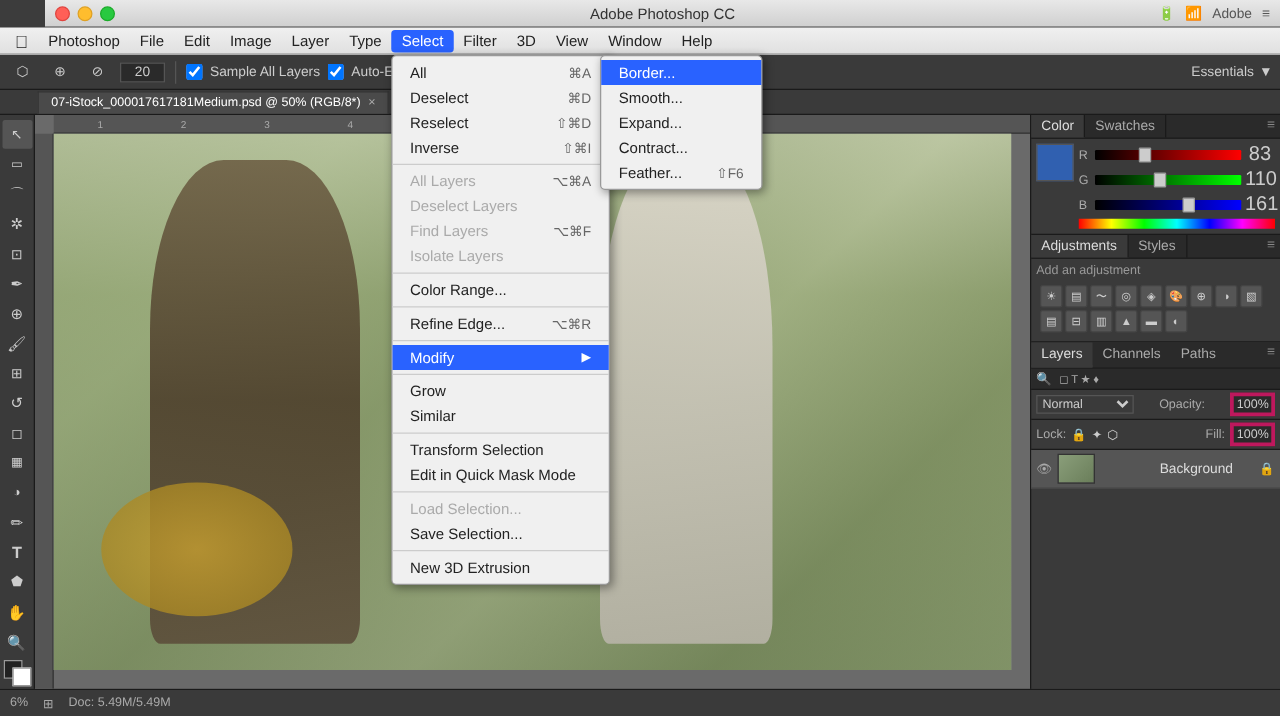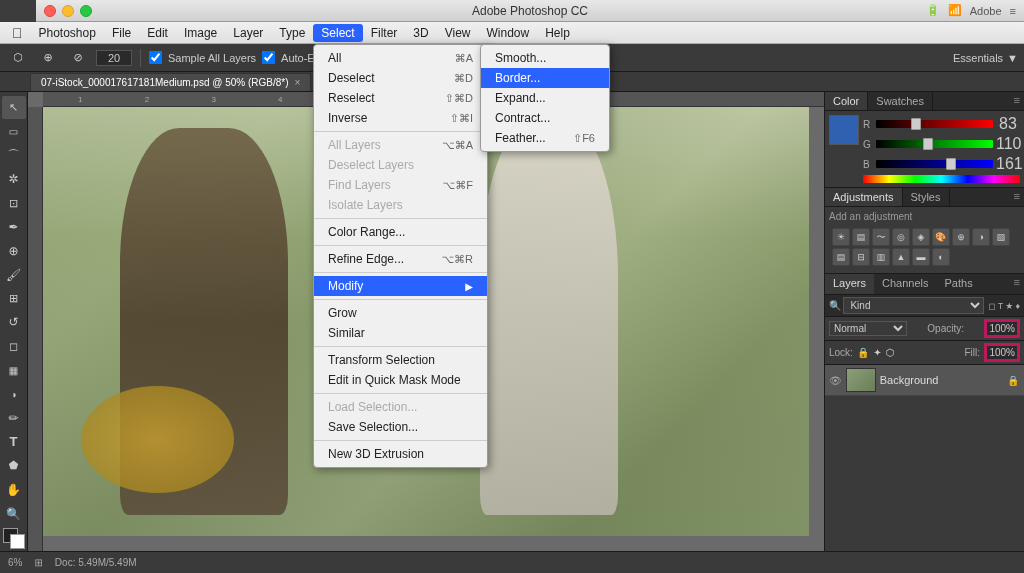--- a/index.html
+++ b/index.html
@@ -345,21 +345,21 @@
       gap: 4px;
       background: #555;
       border-bottom: 1px solid #444;
     }
     .layer-thumb {
       width: 30px;
       height: 24px;
       background: linear-gradient(135deg, #8a9e7a, #6a7e5a);
       border: 1px solid #333;
     }
-    .layer-name { font-size: 11px; color: #ddd; }
+    .layer-name { font-size: 11px; color: #ddd; margin-left: 48px; }
     .layer-lock { font-size: 10px; color: #aaa; margin-left: auto; }
 
     
     #statusbar {
       height: 22px;
       background: #3a3a3a;
       border-top: 1px solid #1a1a1a;
       display: flex;
       align-items: center;
       padding: 0 8px;
@@ -614,23 +614,20 @@
     </div>
 
     <div class="layers-tab-bar">
       <div class="layers-tab active">Layers</div>
       <div class="layers-tab">Channels</div>
       <div class="layers-tab">Paths</div>
       <div style="margin-left:auto; padding:2px 4px; color:#888; cursor:pointer; font-size:11px;">≡</div>
     </div>
     <div class="layers-search">
       <span style="font-size:10px; color:#aaa; margin-right:2px;">🔍</span>
-      <select class="layers-kind-select">
-        <option>Kind</option>
-      </select>
       <div style="display:flex; gap:2px; margin-left:4px;">
         <span style="font-size:9px;color:#aaa;">◻</span>
         <span style="font-size:9px;color:#aaa;">T</span>
         <span style="font-size:9px;color:#aaa;">★</span>
         <span style="font-size:9px;color:#aaa;">♦</span>
       </div>
     </div>
     <div class="layer-controls">
       <select style="background:#3a3a3a;border:1px solid #555;color:#ccc;font-size:10px;flex:1;">
         <option>Normal</option>
@@ -731,27 +728,27 @@
     <div class="menu-row">
       <span>Save Selection...</span>
     </div>
     <div class="menu-separator"></div>
     <div class="menu-row">
       <span>New 3D Extrusion</span>
     </div>
   </div>
 
   <div class="modify-submenu">
-    <div class="menu-row">
-      <span>Smooth...</span>
-    </div>
     <div class="menu-row highlighted">
       <span>Border...</span>
     </div>
     <div class="menu-row">
+      <span>Smooth...</span>
+    </div>
+    <div class="menu-row">
       <span>Expand...</span>
     </div>
     <div class="menu-row">
       <span>Contract...</span>
     </div>
     <div class="menu-row">
       <span>Feather...</span>
       <span class="shortcut">⇧F6</span>
     </div>
   </div>

